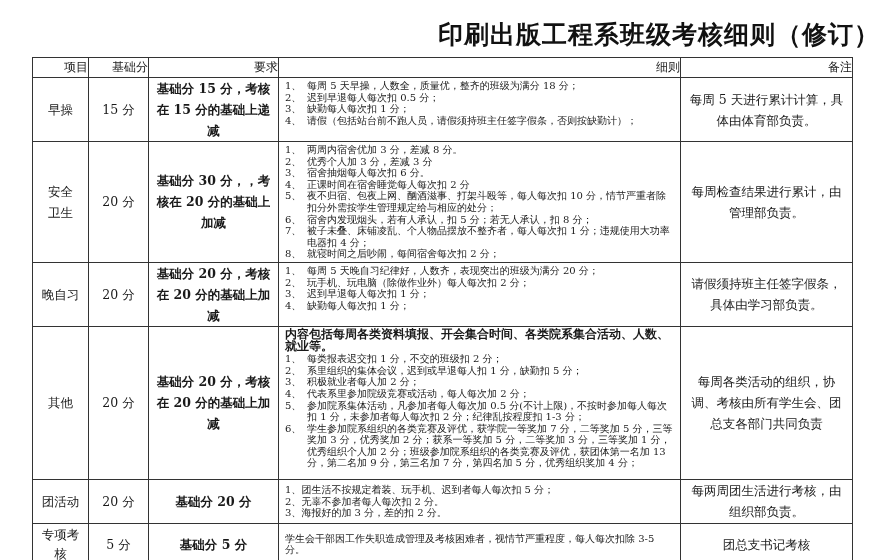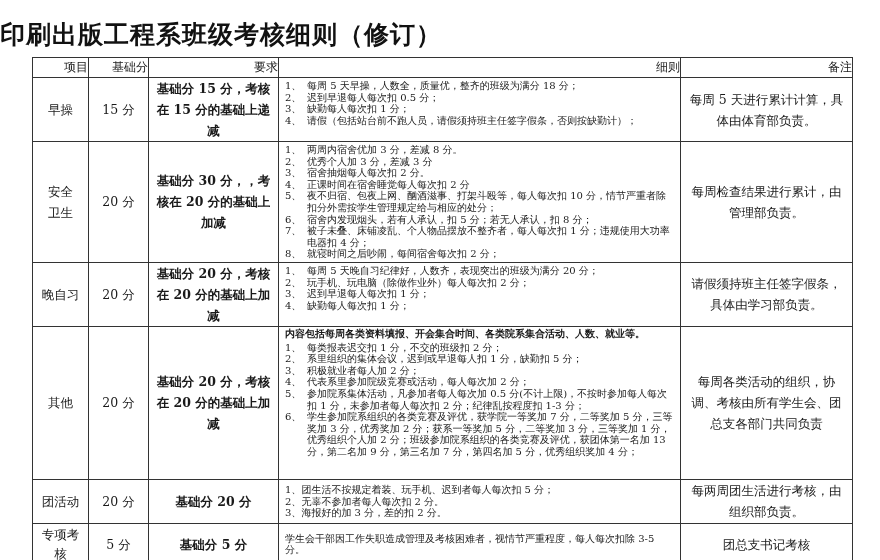--- a/index.html
+++ b/index.html
@@ -1,35 +1,35 @@
 <!DOCTYPE html>
 <html><head>
 <meta charset="utf-8">
 <style>
   html, body { margin: 0; padding: 0; background: #ffffff; }
   body { width: 880px; height: 560px; position: relative; overflow: hidden;
          font-family: "DejaVu Serif", "Liberation Serif", serif; color: #1a1a1a; }
-  .title { position: absolute; left: 0; top: 18px; width: 880px; text-align: left;
+  .title { position: absolute; left: 0; top: 18px; width: 880px; text-align: right;
            font-family: Liberation Sans, sans-serif; font-weight: bold;
            font-size: 25px; letter-spacing: 1px; color: #111; }
   table.grid { position: absolute; left: 32px; top: 57px; width: 820px;
                border-collapse: collapse; table-layout: fixed; }
   table.grid td, table.grid th { border: 1.3px solid #333; padding: 0; vertical-align: middle; }
   th { font-weight: normal; font-size: 12px; height: 19px; text-align: right; }
   .c-item, .c-base, .c-req, .c-note { text-align: center; font-size: 12.5px; line-height: 21px; }
   .c-req { padding: 0 6px !important; font-weight: bold; }
   .c-note { padding: 0 8px !important; }
   .c-detail { font-size: 10px; line-height: 11.6px; padding: 2px 6px 2px 6px !important; text-align: left; vertical-align: top !important; }
   .c-detail.mid { vertical-align: middle !important; }
   .ol { margin: 0; padding: 0; list-style: none; }
   .ol li { display: flex; }
   .ol li .n { flex: 0 0 22px; }
   .ol li .t { flex: 1; }
   .ol.tight li .n { flex: 0 0 12px; }
-  .bold-intro { font-weight: bold; font-family: Liberation Mono, monospace; font-size: 10px; margin-bottom: 1px; }
+  .bold-intro { font-weight: bold; font-family: Liberation Sans, sans-serif; font-size: 12px; margin-bottom: 1px; }
 </style>
 </head>
 <body>
 
 <div class="title">印刷出版工程系班级考核细则（修订）</div>
 
 <table class="grid">
   <colgroup>
     <col style="width:56px">
       <col style="width:60px">
@@ -84,21 +84,21 @@
           <li>
               <span class="n">1、</span>
               <span class="t">两周内宿舍优加 3 分，差减 8 分。</span>
             </li>
           <li>
               <span class="n">2、</span>
               <span class="t">优秀个人加 3 分，差减 3 分</span>
             </li>
           <li>
               <span class="n">3、</span>
-              <span class="t">宿舍抽烟每人每次扣 2 分。</span>
+              <span class="t">宿舍抽烟每人每次扣 6 分。</span>
             </li>
           <li>
               <span class="n">4、</span>
               <span class="t">正课时间在宿舍睡觉每人每次扣 2 分</span>
             </li>
           <li>
               <span class="n">5、</span>
               <span class="t">夜不归宿、包夜上网、酗酒滋事、打架斗殴等，每人每次扣 10 分，情节严重者除扣分外需按学生管理规定给与相应的处分；</span>
             </li>
           <li>

